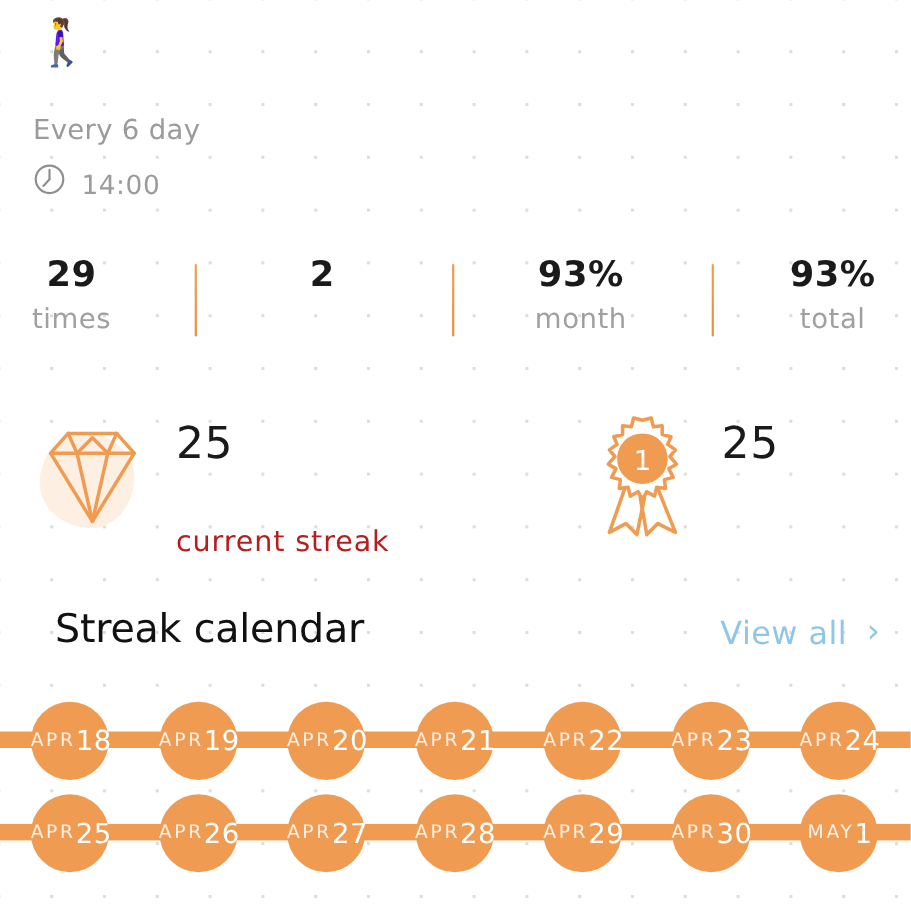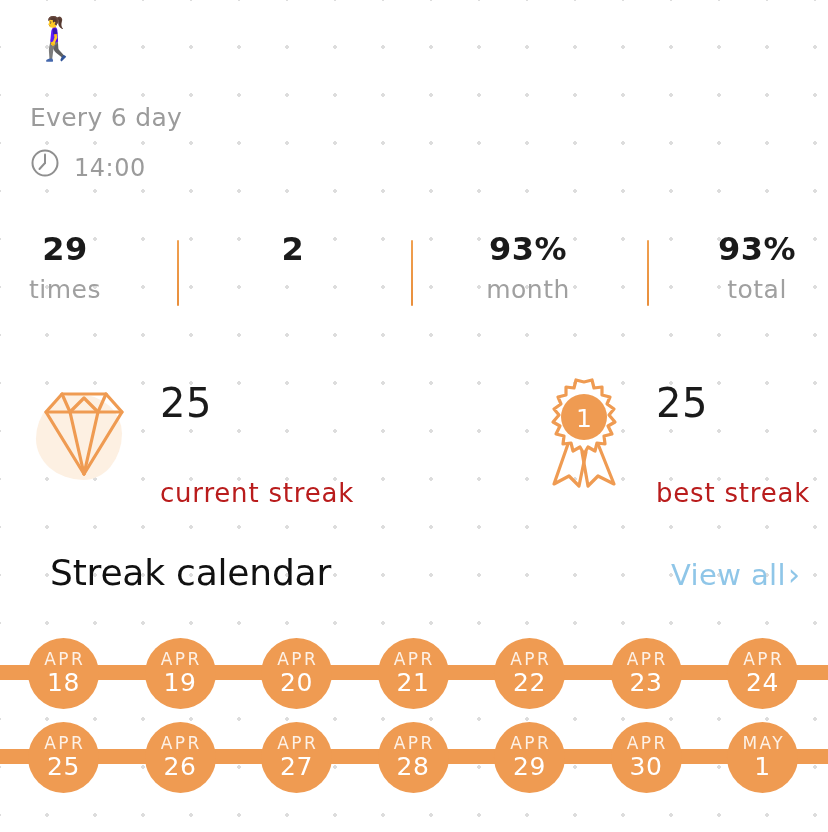--- a/index.html
+++ b/index.html
@@ -186,21 +186,21 @@
     color: #111111;
     letter-spacing: -0.2px;
     margin-left: 20px;
   }
   .cal-viewall {
     position: absolute;
     right: 28px;
     top: 6px;
     display: flex;
     align-items: center;
-    gap: 2px;
+    gap: 18px;
     cursor: pointer;
   }
   .cal-viewall-text {
     font-size: 29px;
     color: #8fc6e8;
     letter-spacing: 0.4px;
   }
   .chev {
     font-size: 30px;
     color: #8fc6e8;
@@ -233,21 +233,21 @@
   }
   .cal-day {
     position: absolute;
     top: 8px;
     width: 71px;
     height: 71px;
     border-radius: 50%;
     background: #ef9b52;
     color: #ffffff;
     display: flex;
-    flex-direction: column;
+    flex-direction: row;
     align-items: center;
     justify-content: center;
     cursor: pointer;
   }
   .cal-mon {
     font-size: 17px;
     letter-spacing: 2.4px;
     line-height: 19px;
     text-indent: 2.4px;
     color: #fdf1e6;
@@ -338,21 +338,20 @@
                      L52 84 L48 77 L41 81 L39 73 L31 74 L32 66 L24 64 L28 56
                      L21 52 L27 45 L22 39 L29 34 L26 27 L34 25 L34 17 L42 18
                      L44 10 Z"></path>
           </g>
           <circle cx="52" cy="47" r="23" fill="#ef9b52"></circle>
           <text x="52" y="57" text-anchor="middle" font-family="DejaVu Sans, sans-serif" font-size="25" fill="#ffffff">1</text>
         </svg>
       </div>
       <div class="streak-texts">
         <div class="streak-num">25</div>
-        <div class="streak-label">best streak</div>
       </div>
     </div>
   </div>
 
   <div class="cal-header">
     <div class="cal-title">Streak calendar</div>
     <div class="cal-viewall">
       <span class="cal-viewall-text">View all</span>
       <span class="chev">›</span>
     </div>

